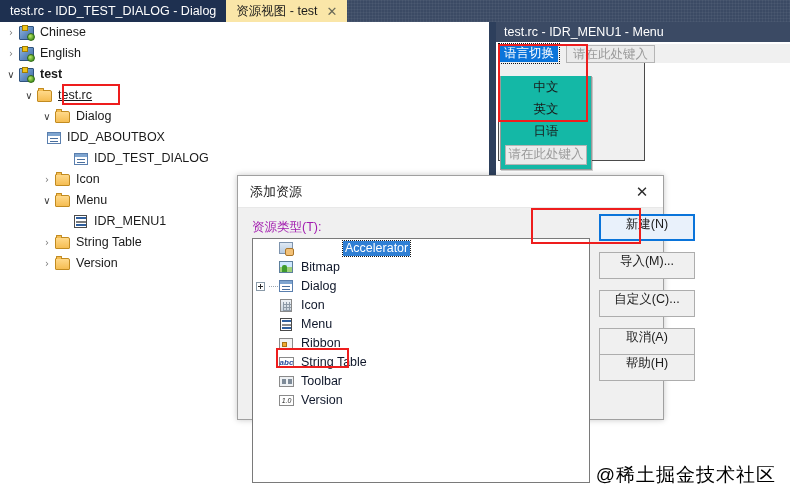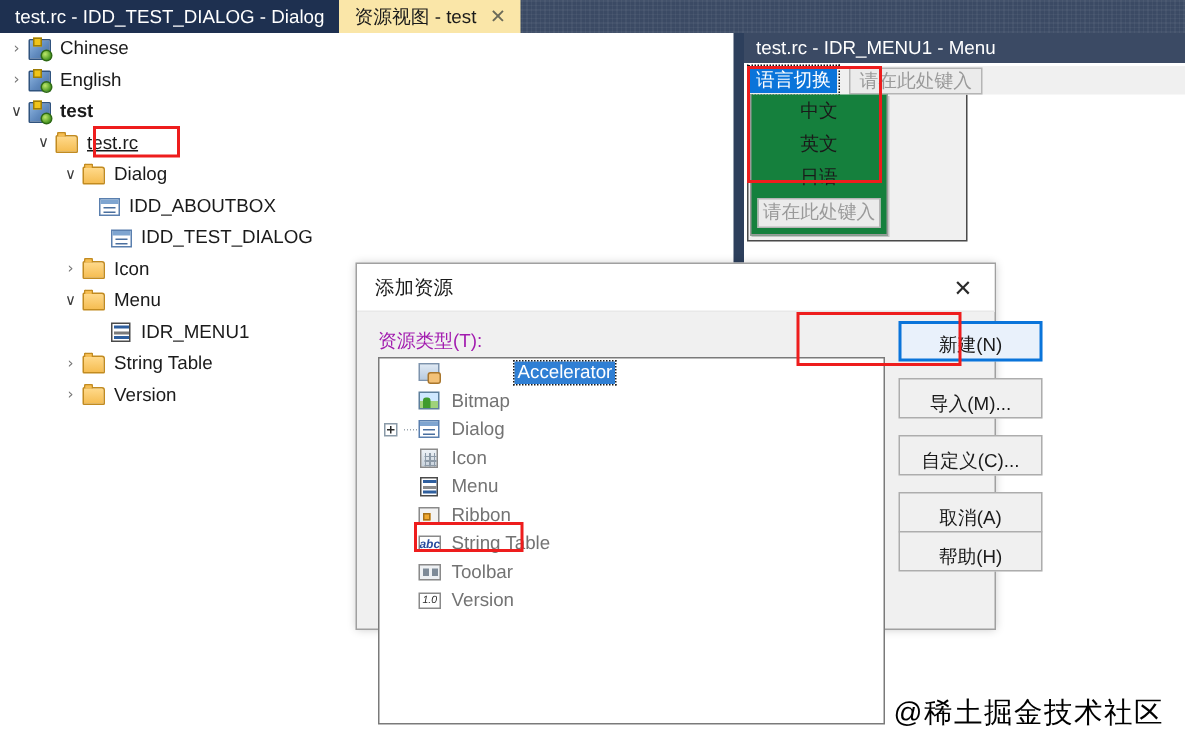--- a/index.html
+++ b/index.html
@@ -121,22 +121,22 @@
   #menu-root{
     background:#0a74da;color:#ffffff;font-size:12.5px;
     padding:1px 4px;line-height:15px;
     outline:1px dotted #111;outline-offset:1px;margin-left:2px;
   }
   #menu-typehere-top{
     margin-left:8px;border:1px solid #b5b5b5;background:#ebebeb;
     color:#9a9a9a;font-size:12.5px;padding:1px 6px;line-height:14px;
   }
   #menu-dropdown{
-    position:absolute;left:4px;top:21px;width:90px;
-    background:#15803d;border:1px solid #9a9a9a;
+    position:absolute;left:4px;top:34px;width:90px;
+    background:#14b8a6;border:1px solid #9a9a9a;
     border-top:none;
     box-shadow:1px 1px 0 rgba(0,0,0,.18);
   }
   .mi{
     height:22px;line-height:22px;text-align:center;
     font-size:12.5px;color:#1a1a1a;
   }
   #menu-typehere-sub{
     margin:3px 4px 4px 4px;height:18px;line-height:17px;text-align:center;
     border:1px solid #b5b5b5;background:#ebebeb;color:#9a9a9a;font-size:12.5px;
@@ -180,21 +180,21 @@
   .lexp .plus:before{
     content:"";position:absolute;left:1px;top:3px;width:5px;height:1px;background:#2b2b2b;
   }
   .lexp .plus:after{
     content:"";position:absolute;left:3px;top:1px;width:1px;height:5px;background:#2b2b2b;
   }
   .ldots{width:9px;flex:0 0 9px;height:1px;
          background:repeating-linear-gradient(90deg,#9aa5ae 0 1px,transparent 1px 2px);}
   .lspace{width:22px;flex:0 0 22px;}
   .licon{width:17px;flex:0 0 17px;height:15px;position:relative;margin-right:4px;}
-  .ltext{font-size:12.5px;color:#737373;line-height:1;padding:1px 2px;}
+  .ltext{font-size:12.5px;color:#0f172a;line-height:1;padding:1px 2px;}
   .lrow.sel .ltext{background:#2f7fd4;color:#ffffff;outline:1px dotted #1a1a1a;outline-offset:0;margin-left:44px;}
   
   .i-acc{position:absolute;left:1px;top:1px;width:14px;height:12px;
     background:linear-gradient(180deg,#dfe9f4,#b8cbe0);border:1px solid #7d93ad;box-sizing:border-box;}
   .i-acc:after{content:"";position:absolute;right:-2px;bottom:-3px;width:9px;height:8px;
     background:#f3c177;border:1px solid #a9762c;box-sizing:border-box;border-radius:2px;}
   .i-bmp{position:absolute;left:1px;top:1px;width:14px;height:12px;
     background:linear-gradient(180deg,#cfe8ff 0 55%,#9fd27a 55% 100%);
     border:1px solid #5d7f9c;box-sizing:border-box;}
   .i-bmp:after{content:"";position:absolute;left:2px;top:3px;width:5px;height:7px;
@@ -235,21 +235,21 @@
   .i-tool:after{content:"";position:absolute;left:2px;top:2px;width:4px;height:5px;
     background:#7e8b98;box-shadow:6px 0 0 #7e8b98;}
   .i-ver{position:absolute;left:1px;top:2px;width:15px;height:11px;
     display:flex;align-items:center;justify-content:center;
     font-size:7px;color:#2b2b2b;background:#fff;border:1px solid #8a8a8a;box-sizing:border-box;
     font-family:"Liberation Sans",sans-serif;}
   
   .dbtn{
     position:absolute;left:361px;width:96px;height:27px;
     background:#f0f0f0;border:1px solid #adadad;box-sizing:border-box;
-    display:flex;align-items:flex-end;justify-content:center;
+    display:flex;align-items:flex-start;justify-content:center;
     font-size:12.5px;color:#1a1a1a;
   }
   .dbtn.primary{border:2px solid #0a74da;background:#e9f1fb;}
   
   #watermark{
     position:absolute;right:14px;bottom:14px;
     font-size:19px;color:#000000;letter-spacing:1px;z-index:60;
   }
 </style>
 </head>
@@ -300,21 +300,21 @@
   </div>
 
   <div class="trow" style="padding-left:40px">
     <span class="chev open">∨</span>
     <span class="ticon">
         <i class="ic-folder"></i>
       </span>
     <span class="tlabel">Dialog</span>
   </div>
 
-  <div class="trow" style="padding-left:64px">
+  <div class="trow" style="padding-left:45px">
     <span class="ticon">
         <i class="ic-dlg"></i>
       </span>
     <span class="tlabel">IDD_ABOUTBOX</span>
   </div>
 
   <div class="trow" style="padding-left:72px">
     <span class="ticon">
         <i class="ic-dlg"></i>
       </span>

